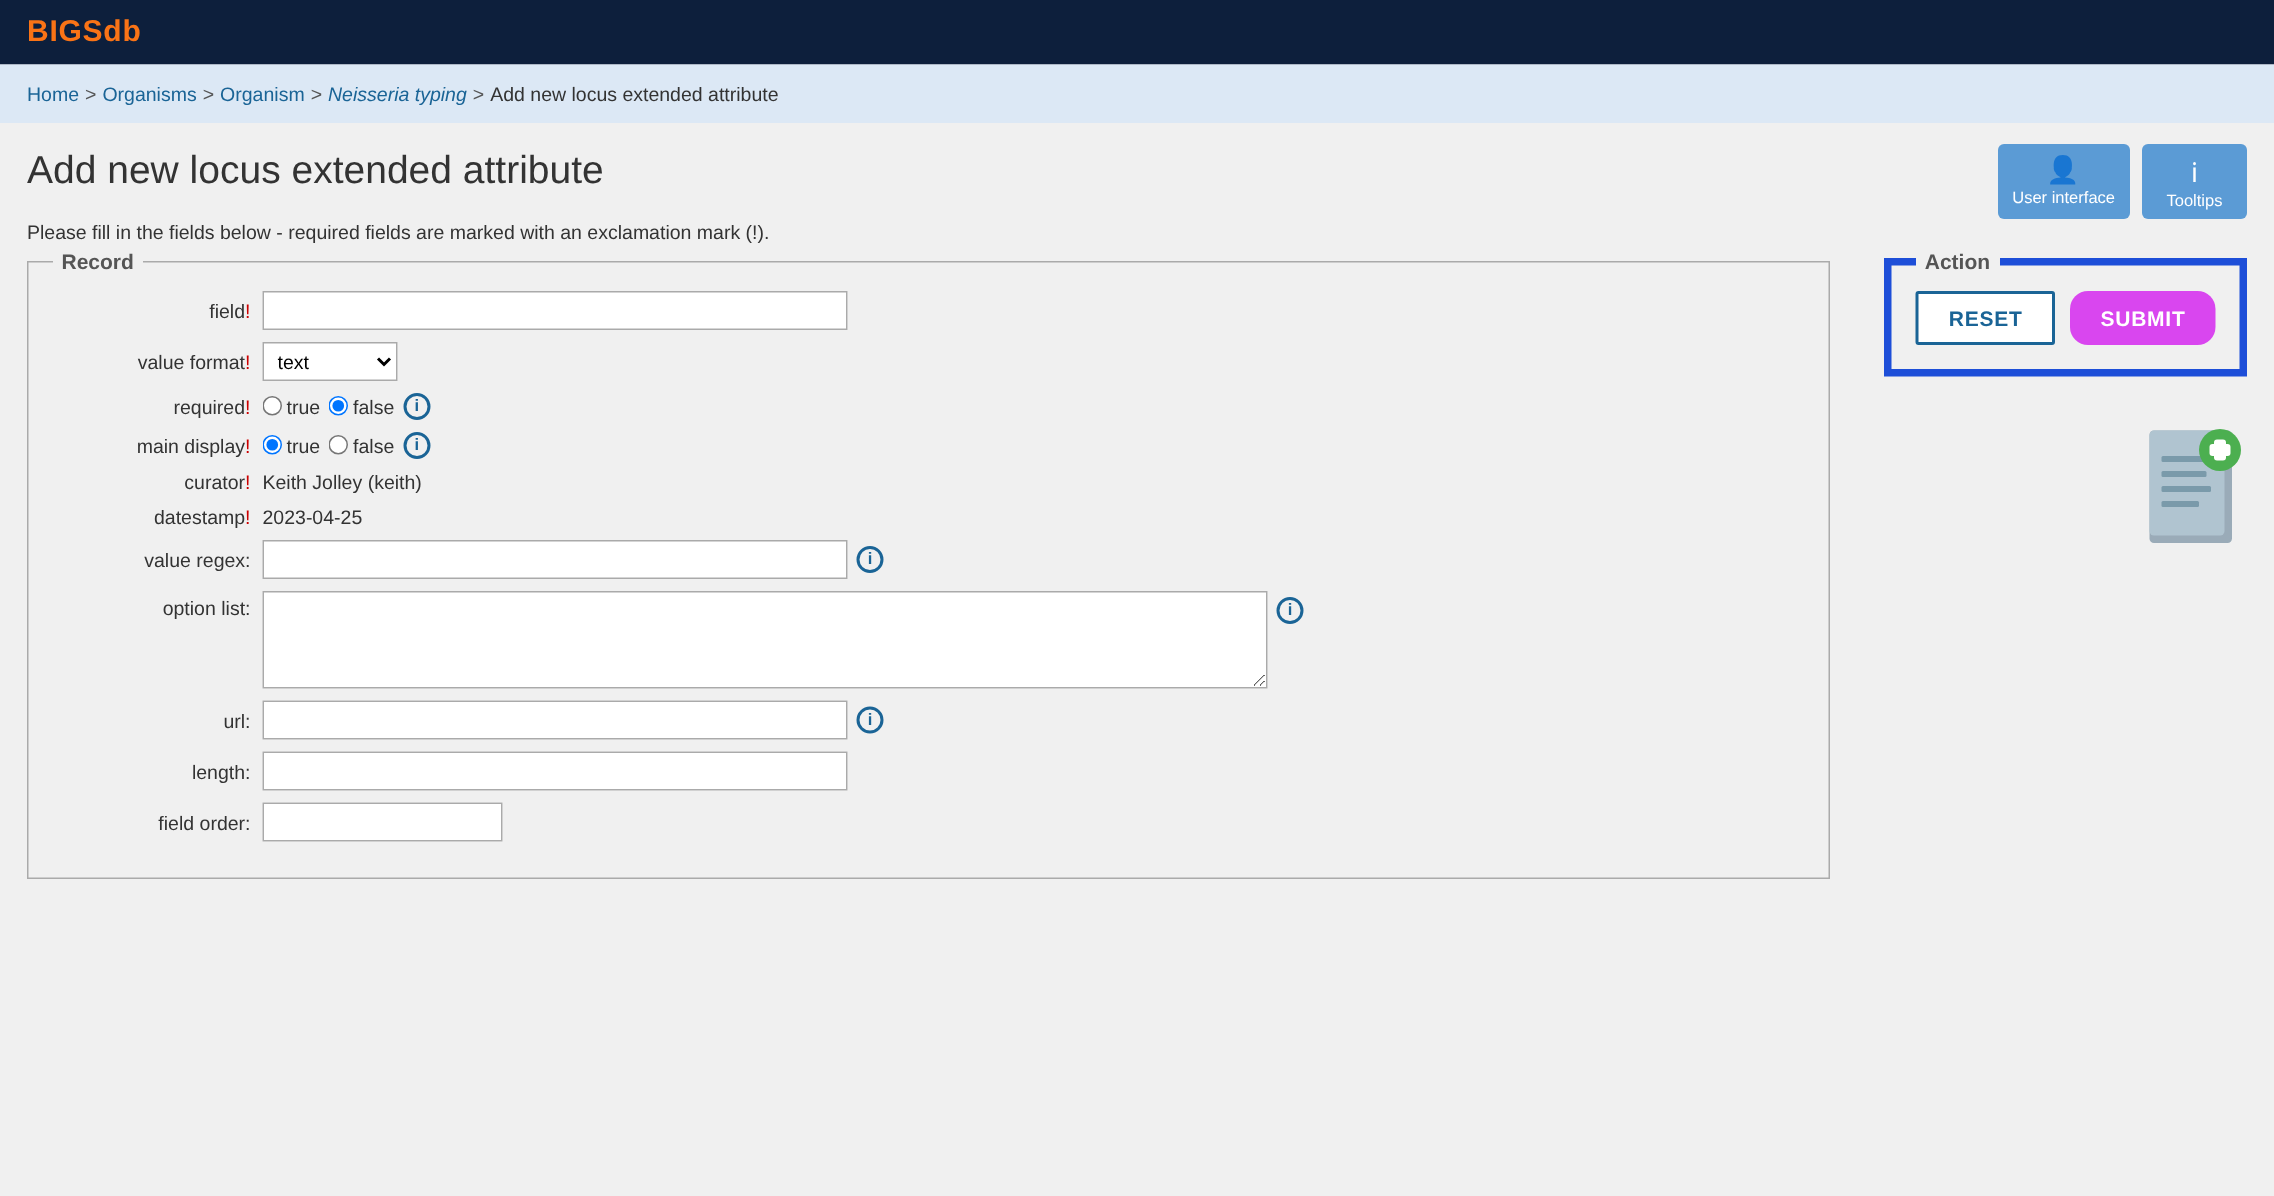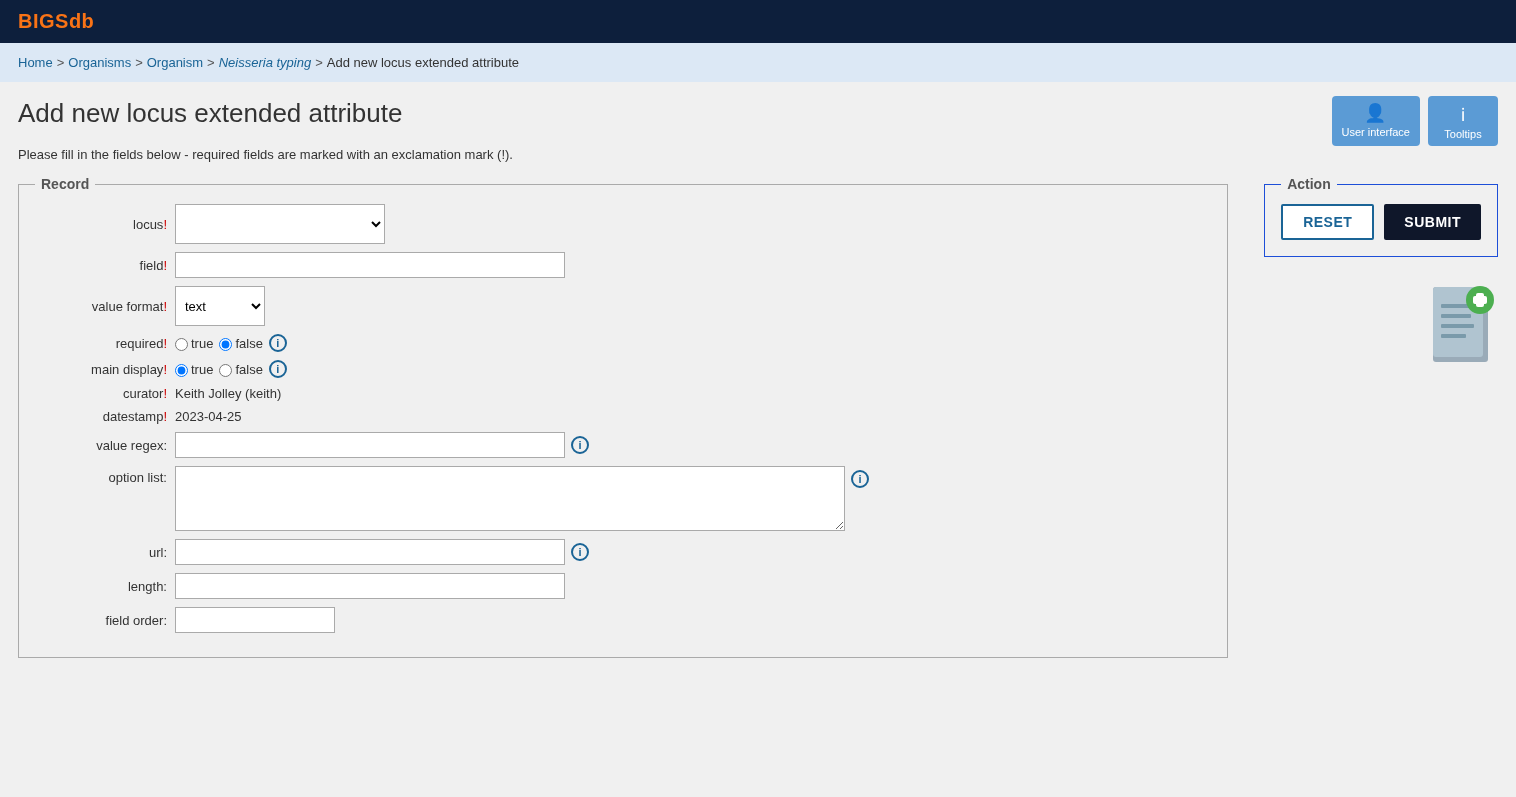--- a/index.html
+++ b/index.html
@@ -66,21 +66,21 @@
       min-width: 70px;
     }
     .top-btn .btn-icon {
       font-size: 18px;
       margin-bottom: 2px;
     }
 
     
     #instruction {
       font-size: 13px;
-      margin-bottom: 14px;
+      margin-bottom: 4px;
       color: #333;
     }
 
     
     #form-layout {
       display: flex;
       gap: 36px;
       align-items: flex-start;
     }
 
@@ -94,21 +94,21 @@
     }
     #record-section legend {
       font-size: 14px;
       font-weight: bold;
       color: #555;
       padding: 0 6px;
     }
 
     
     #action-section {
-      border: 1px solid #1d4ed8;
+      border: 5px solid #1d4ed8;
       padding: 12px 16px 16px;
       background: #f0f0f0;
       min-width: 220px;
     }
     #action-section legend {
       font-size: 14px;
       font-weight: bold;
       color: #555;
       padding: 0 6px;
     }
@@ -142,36 +142,36 @@
     .form-control-wrap.top-align {
       align-items: flex-start;
     }
 
     input[type="text"], input[type="number"], select, textarea {
       border: 1px solid #aaa;
       padding: 3px 5px;
       font-size: 13px;
       background: white;
     }
-    select { height: 40px; }
+    select { height: 26px; }
     input[type="text"] { height: 26px; }
 
     .field-input { width: 390px; }
     .locus-select { width: 210px; }
     .value-format-select { width: 90px; }
     .url-input { width: 390px; }
     .length-input { width: 390px; }
     .field-order-input { width: 160px; }
     .regex-input { width: 390px; }
     .option-list-textarea { width: 670px; height: 65px; resize: both; }
     .description-textarea { width: 670px; height: 120px; resize: both; }
 
     
     .radio-group { display: flex; align-items: center; gap: 6px; font-size: 13px; }
-    .radio-group label { display: flex; align-items: flex-end; gap: 3px; cursor: pointer; }
+    .radio-group label { display: flex; align-items: flex-start; gap: 3px; cursor: pointer; }
 
     
     .info-icon {
       display: inline-flex;
       align-items: center;
       justify-content: center;
       width: 18px;
       height: 18px;
       border-radius: 50%;
       border: 2px solid #1a6496;
@@ -192,28 +192,28 @@
       color: #1a6496;
       border: 2px solid #1a6496;
       padding: 8px 20px;
       font-size: 14px;
       font-weight: bold;
       cursor: pointer;
       border-radius: 2px;
       letter-spacing: 0.5px;
     }
     .btn-submit {
-      background: #0f172a;
+      background: #d946ef;
       color: white;
       border: none;
       padding: 8px 20px;
       font-size: 14px;
       font-weight: bold;
       cursor: pointer;
-      border-radius: 2px;
+      border-radius: 12px;
       letter-spacing: 0.5px;
     }
 
     
     #doc-icon {
       position: absolute;
       right: 18px;
       top: 200px;
       width: 70px;
       height: 90px;
@@ -263,30 +263,20 @@
 
   <h1 id="page-title">Add new locus extended attribute</h1>
 
   <p id="instruction">Please fill in the fields below - required fields are marked with an exclamation mark (!).</p>
 
   <div id="form-layout">
 
     <fieldset id="record-section">
       <legend>Record</legend>
 
-      <div class="form-row">
-        <div class="form-label">
-          locus<span class="exclaim">!</span>
-        </div>
-        <div class="form-control-wrap">
-          <select class="locus-select">
-            <option value=""></option>
-          </select>
-        </div>
-      </div>
 
       <div class="form-row">
         <div class="form-label">
           field<span class="exclaim">!</span>
         </div>
         <div class="form-control-wrap">
           <input type="text" class="field-input" value="" style="">
         </div>
       </div>
 

